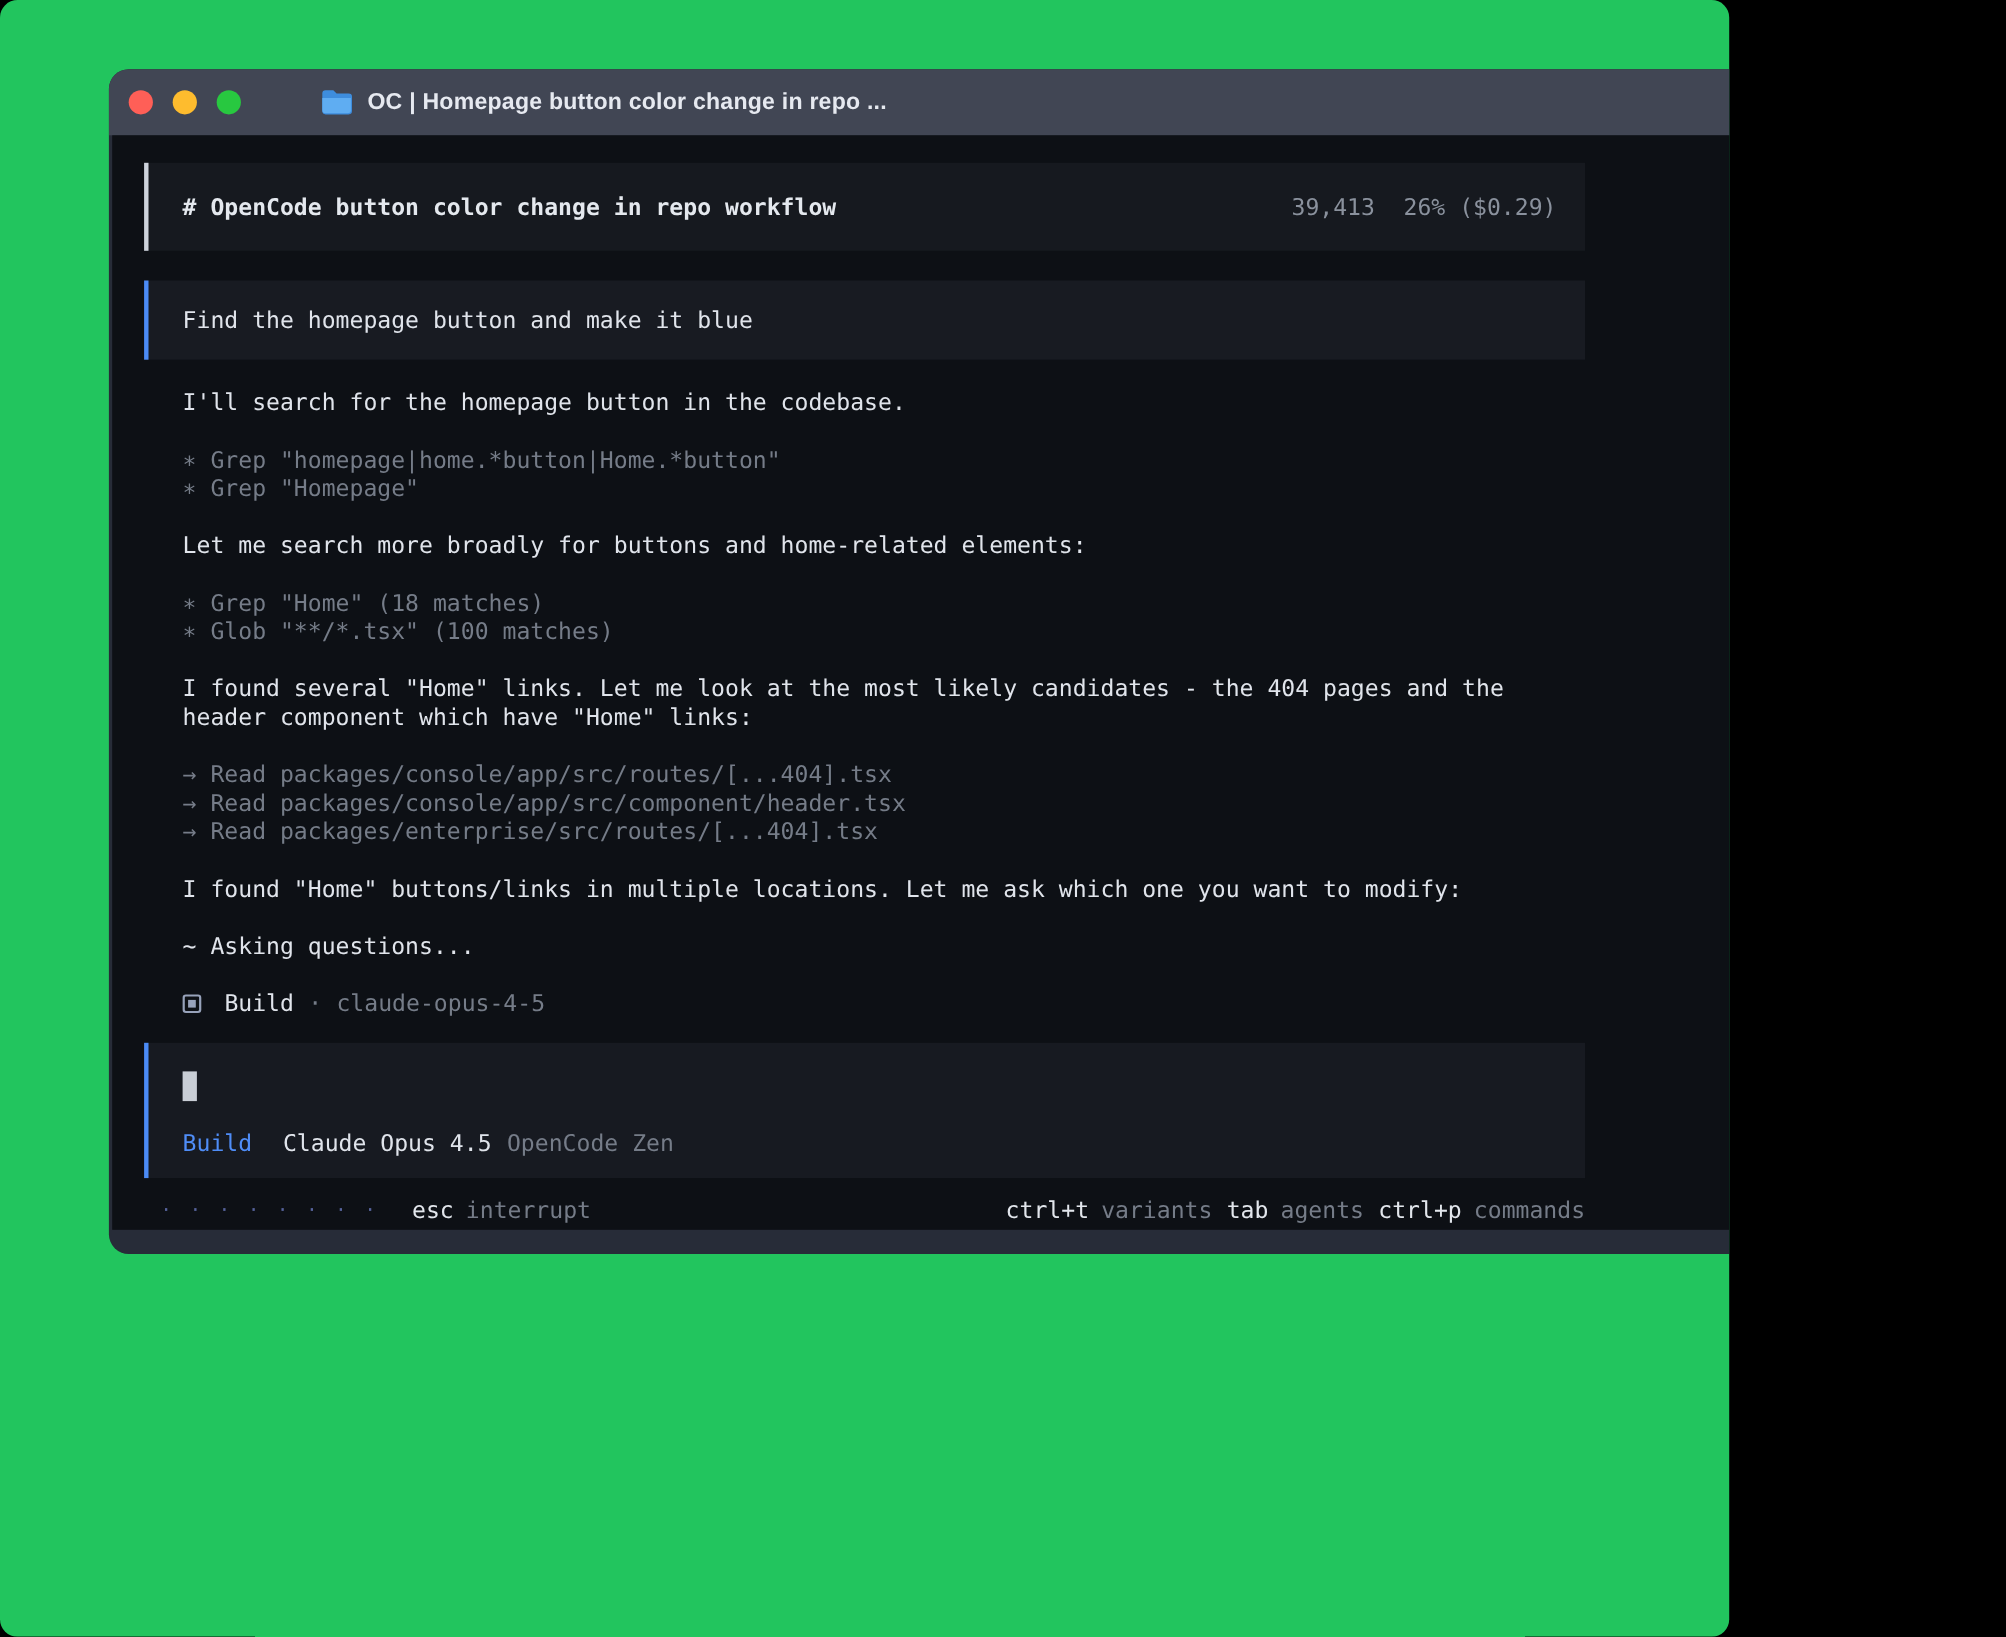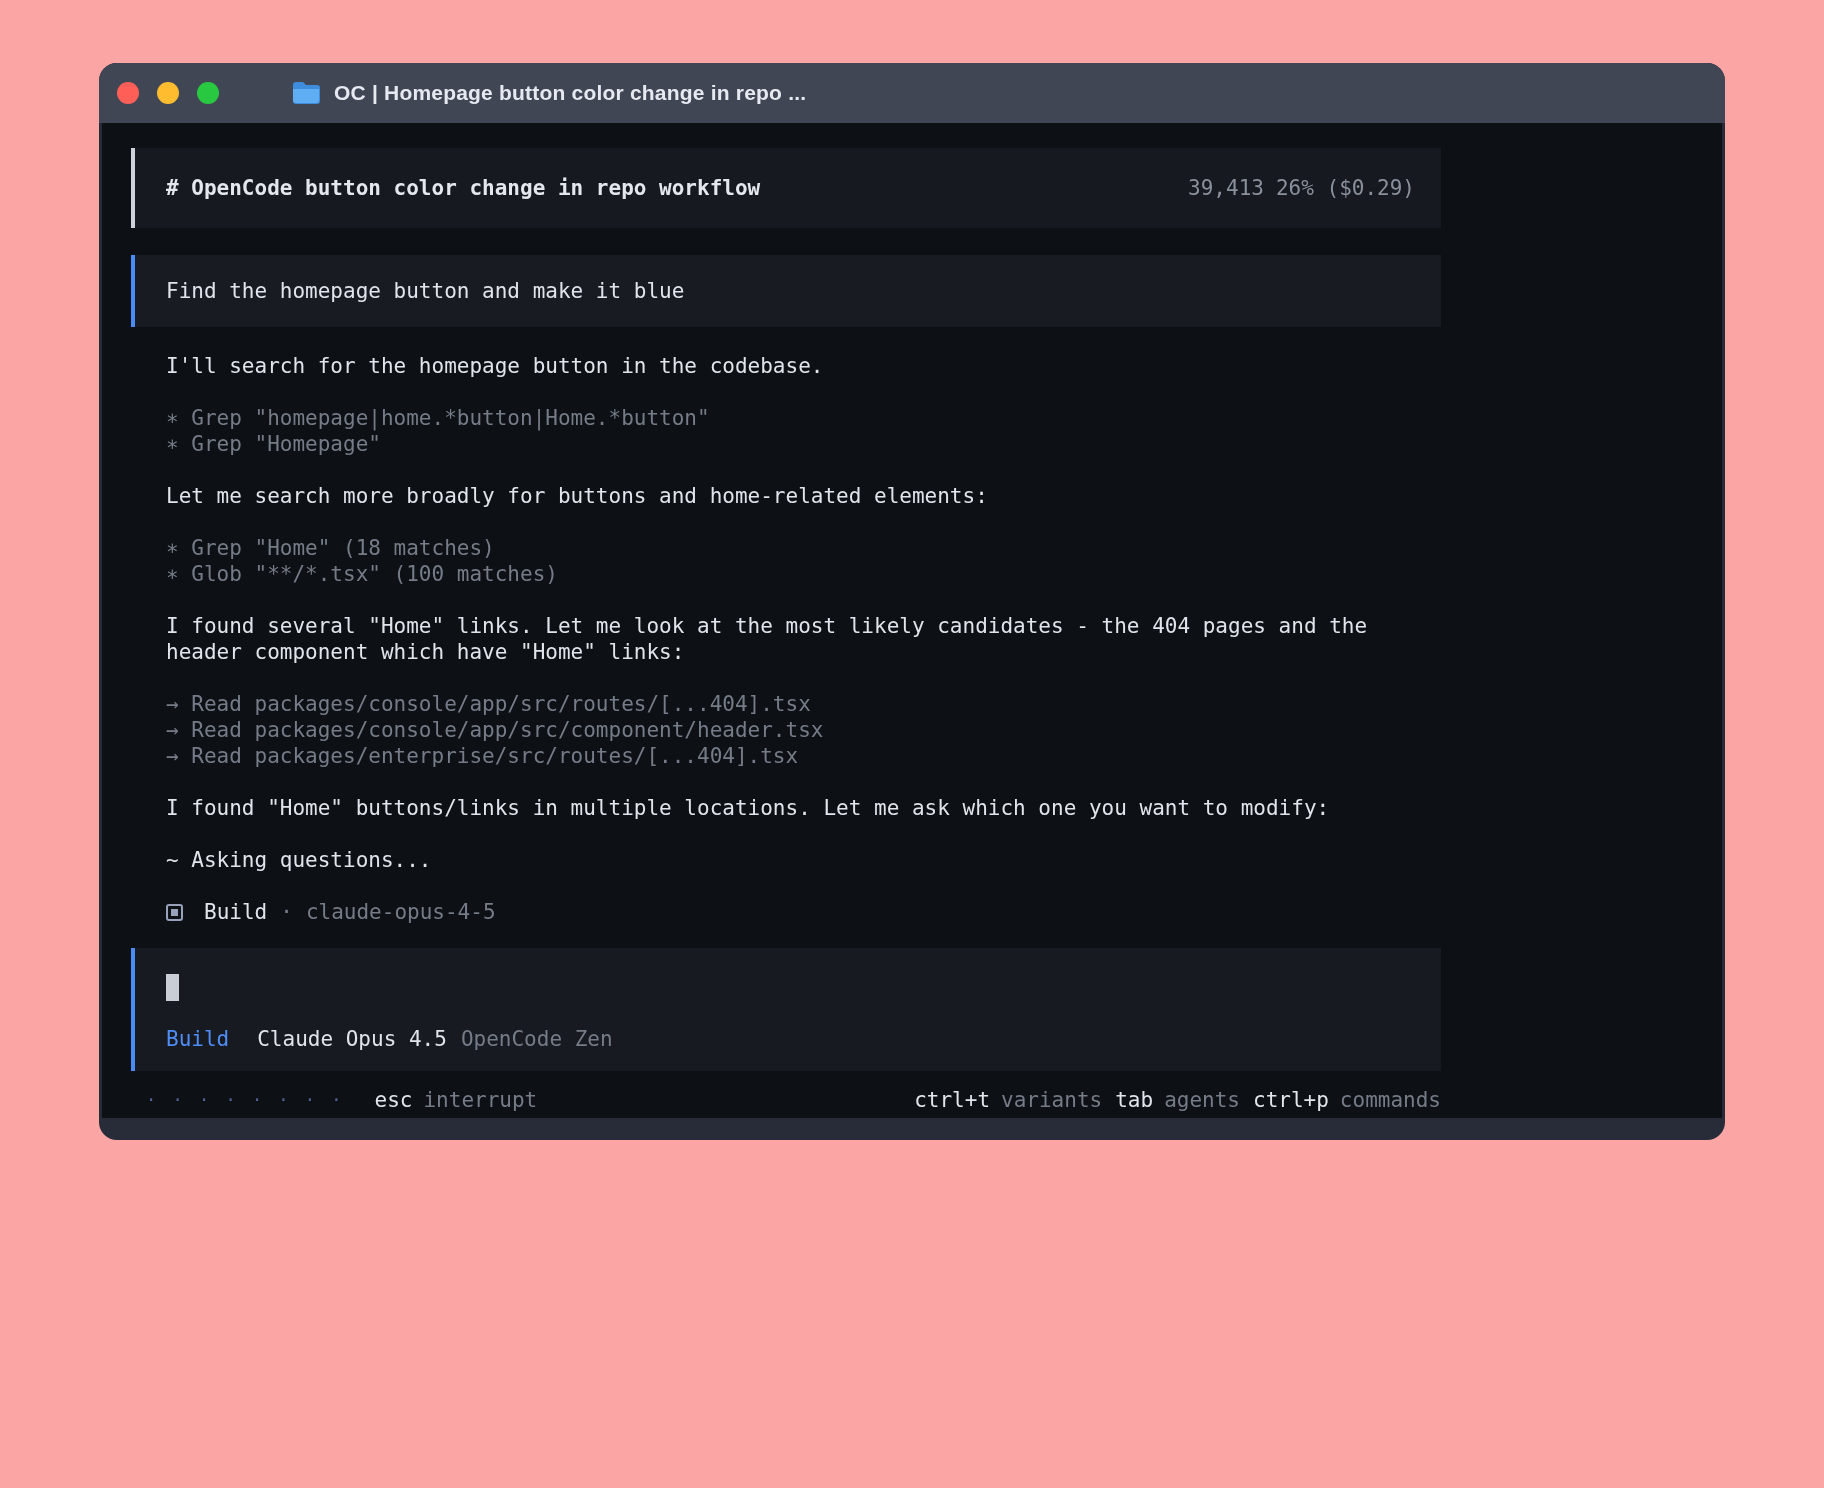--- a/index.html
+++ b/index.html
@@ -1,19 +1,20 @@
 <!DOCTYPE html>
 <html><head>
 <meta charset="utf-8">
 <style>
   * { margin:0; padding:0; box-sizing:border-box; }
   html,body { background:#000; }
   .page {
-    position:relative; width:1824px; height:1488px; background:#fca5a5; overflow:hidden;
+    position:relative; width:1572px; height:1488px; background:#22c55e; overflow:hidden;
     font-family:"DejaVu Sans Mono","Liberation Mono",monospace;
+    border-radius:16px;
   }
   .window {
     position:absolute; left:99px; top:63px; width:1626px; height:1077px;
     background:#272c38; border-radius:18px; overflow:hidden;
     display:flex; flex-direction:column;
   }
   .titlebar {
     height:60px; background:#414654; display:flex; align-items:center;
     padding:0 18px; flex:0 0 auto;
   }
@@ -32,21 +33,21 @@
     padding:25px 0 0 29px; overflow:hidden;
   }
   .content { width:1310px; }
 
   .session-header {
     background:#16191f; border-left:4px solid #ced3dc; height:80px;
     display:flex; align-items:center; justify-content:space-between;
     padding:0 26px 0 31px;
   }
   .session-title { font-weight:bold; font-size:21px; color:#e4e8ee; white-space:pre; }
-  .session-stats { color:#8a919d; font-size:21px; display:flex; gap:12px; white-space:pre;align-items:center; }
+  .session-stats { color:#8a919d; font-size:21px; display:flex; gap:26px; white-space:pre;align-items:center; }
 
   .user-msg {
     margin-top:27px; background:#181b22; border-left:4px solid #4b8bf6;
     height:72px; display:flex; align-items:center; padding:0 31px;
     color:#e0e4eb; font-size:21px; white-space:pre;
   }
 
   .transcript { padding-left:35px; font-size:21px; margin-top:3px; }
   .block { margin-top:26px; }
   .line { line-height:26px; white-space:pre; }

